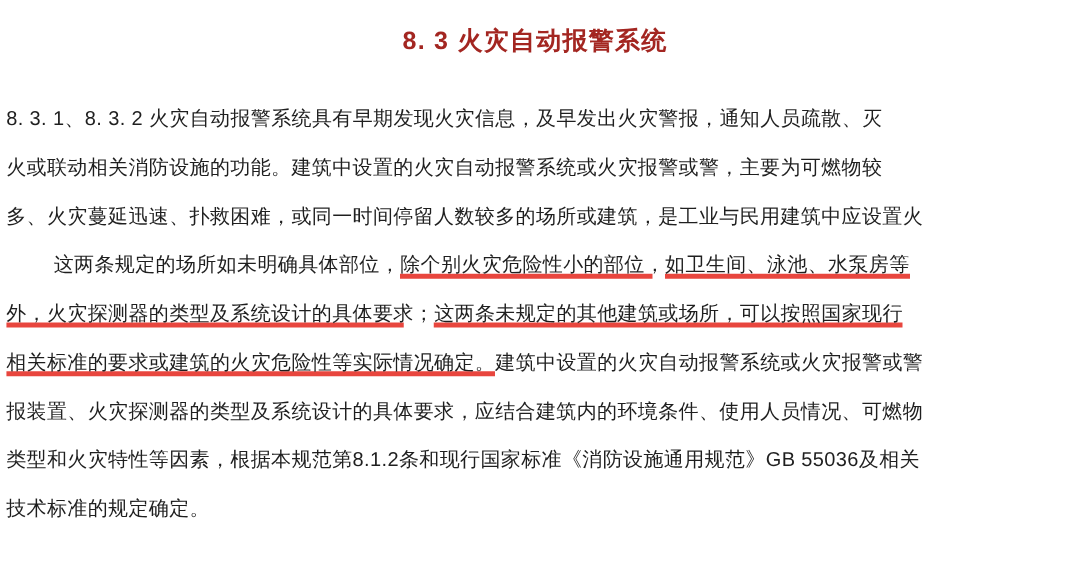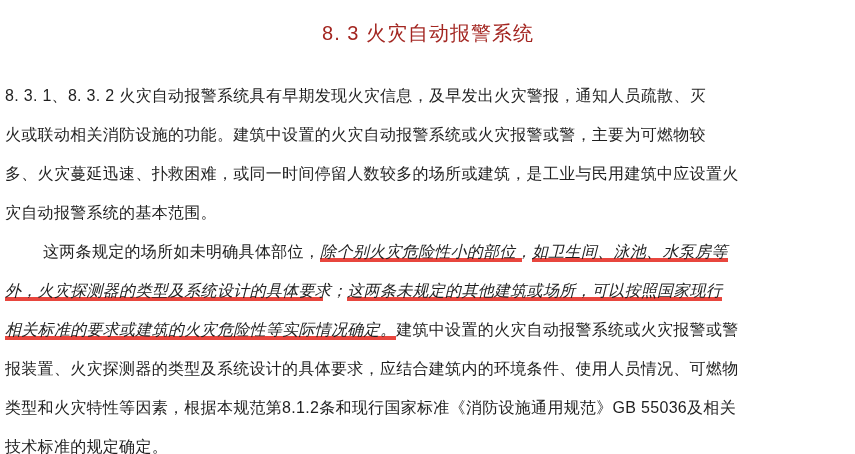--- a/index.html
+++ b/index.html
@@ -19,21 +19,21 @@
   }
   .page {
     width: 855px;
     height: 454px;
     padding: 20px 4px 0 5px;
     background: var(--bg);
   }
   .heading {
     text-align: center;
     font-size: 20px;
-    font-weight: normal;
+    font-weight: bold;
     color: var(--heading);
     letter-spacing: 1px;
     height: 26px;
     line-height: 26px;
     margin-bottom: 30px;
     white-space: nowrap;
   }
   .para { margin: 0; }
   .line {
     height: 39px;
@@ -42,38 +42,36 @@
     letter-spacing: 0.3px;
     white-space: nowrap;
     overflow: hidden;
     color: var(--body);
   }
   .indent { padding-left: 38px; }
   
   .ul {
     padding-bottom: 2px;
     background: linear-gradient(var(--underline), var(--underline)) left bottom / 100% 4px no-repeat;
-    font-style: italic;
   }
   
   .ul.gap-s { background-size: calc(100% - 10px) 4px; }
   .ul.gap-m { background-size: calc(100% - 24px) 4px; }
 </style>
 </head>
 <body>
 
 <div class="page">
 
   <h1 class="heading">8. 3 火灾自动报警系统</h1>
 
   <div class="para">
     <div class="line">8. 3. 1、8. 3. 2 火灾自动报警系统具有早期发现火灾信息，及早发出火灾警报，通知人员疏散、灭</div>
     <div class="line">火或联动相关消防设施的功能。建筑中设置的火灾自动报警系统或火灾报警或警，主要为可燃物较</div>
     <div class="line">多、火灾蔓延迅速、扑救困难，或同一时间停留人数较多的场所或建筑，是工业与民用建筑中应设置火</div>
-    <div class="line">灾自动报警系统的基本范围。</div>
   </div>
 
   <div class="para">
     <div class="line indent"><span>这两条规定的场所如未明确具体部位，</span><span class="ul gap-s">除个别火灾危险性小的部位，</span><span class="ul">如卫生间、泳池、水泵房等</span></div>
 
     <div class="line"><span class="ul gap-m">外，火灾探测器的类型及系统设计的具体要求；</span><span class="ul">这两条未规定的其他建筑或场所，可以按照国家现行</span></div>
 
     <div class="line"><span class="ul">相关标准的要求或建筑的火灾危险性等实际情况确定。</span><span>建筑中设置的火灾自动报警系统或火灾报警或警</span></div>
 
     <div class="line">报装置、火灾探测器的类型及系统设计的具体要求，应结合建筑内的环境条件、使用人员情况、可燃物</div>

